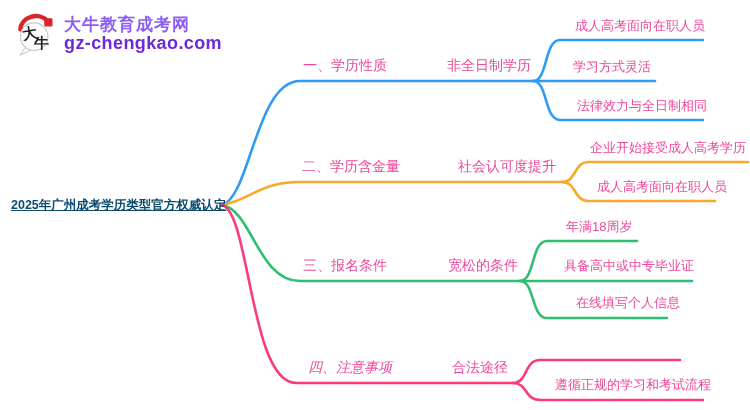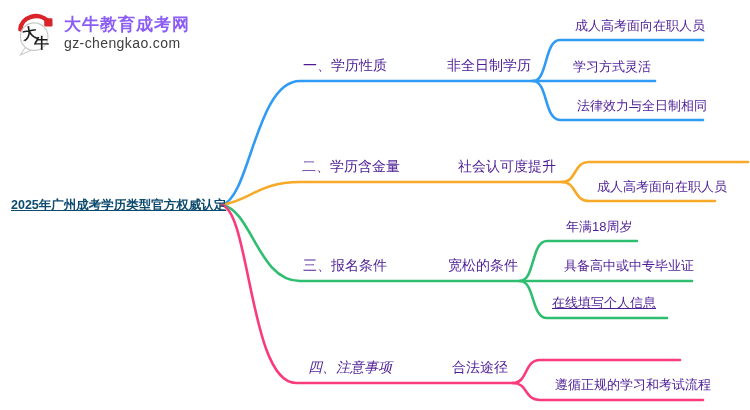--- a/index.html
+++ b/index.html
@@ -5,31 +5,31 @@
   html,body{margin:0;padding:0;}
   body{
     width:750px;height:410px;position:relative;overflow:hidden;
     background:#ffffff;
     font-family:"Liberation Sans","DejaVu Sans",sans-serif;
   }
   .stage{position:absolute;inset:0;width:750px;height:410px;}
   svg.map{position:absolute;left:0;top:0;}
   svg.map path{fill:none;stroke-width:2.6;stroke-linecap:round;}
   .lbl{
-    position:absolute;white-space:nowrap;color:#4c1d95;
+    position:absolute;white-space:nowrap;color:#ec4899;
     font-size:14px;line-height:16px;font-weight:500;
   }
   .leaf{font-size:13px;line-height:15px;font-weight:500;}
   .root-label{
     position:absolute;left:11px;top:197px;white-space:nowrap;
     font-size:12.5px;font-weight:700;color:#0c4a6e;letter-spacing:0px;text-decoration:underline;
   }
   .logo{position:absolute;left:14px;top:10px;display:flex;align-items:center;gap:6px;}
   .logo-text .brand{font-size:17px;font-weight:700;color:#8b5cf6;letter-spacing:1px;line-height:20px;}
-  .logo-text .domain{font-size:14px;font-weight:400;color:#404040;letter-spacing:0.4px;line-height:16px;}
+  .logo-text .domain{font-size:18px;font-weight:700;color:#6d28d9;letter-spacing:0.4px;line-height:16px;}
 </style>
 </head>
 <body>
 
 <div class="stage">
 
   <svg class="map" width="750" height="410" viewBox="0 0 750 410">
 
     <path d="M222,205 C250,198 256,81 300,81 L533,81" stroke="#2f9bf4"></path>
     <path d="M533,81 C548,81 544,40 560,40 L703,40" stroke="#2f9bf4"></path>
@@ -68,25 +68,26 @@
   <div class="root-label">2025年广州成考学历类型官方权威认定</div>
 
   <div class="lbl" style="left:303px;top:57px;">一、学历性质</div>
   <div class="lbl" style="left:447px;top:57px;">非全日制学历</div>
   <div class="lbl leaf" style="left:575px;top:18px;">成人高考面向在职人员</div>
   <div class="lbl leaf" style="left:573px;top:59px;">学习方式灵活</div>
   <div class="lbl leaf" style="left:577px;top:98px;">法律效力与全日制相同</div>
 
   <div class="lbl" style="left:302px;top:158px;">二、学历含金量</div>
   <div class="lbl" style="left:458px;top:158px;">社会认可度提升</div>
+  <div class="lbl leaf" style="left:590px;top:140px;">企业开始接受成人高考学历</div>
   <div class="lbl leaf" style="left:597px;top:179px;">成人高考面向在职人员</div>
 
   <div class="lbl" style="left:303px;top:257px;">三、报名条件</div>
   <div class="lbl" style="left:448px;top:257px;">宽松的条件</div>
   <div class="lbl leaf" style="left:566px;top:219px;">年满18周岁</div>
   <div class="lbl leaf" style="left:564px;top:258px;">具备高中或中专毕业证</div>
-  <div class="lbl leaf" style="left:552px;top:295px;text-decoration:underline;">在线填写个人信息</div>
+  <div class="lbl leaf" style="left:576px;top:295px;">在线填写个人信息</div>
 
   <div class="lbl" style="left:308px;top:359px;font-style:italic;">四、注意事项</div>
   <div class="lbl" style="left:452px;top:359px;text-align:right;">合法途径</div>
   <div class="lbl leaf" style="left:555px;top:377px;">遵循正规的学习和考试流程</div>
 
 </div>
 
 </body></html>

